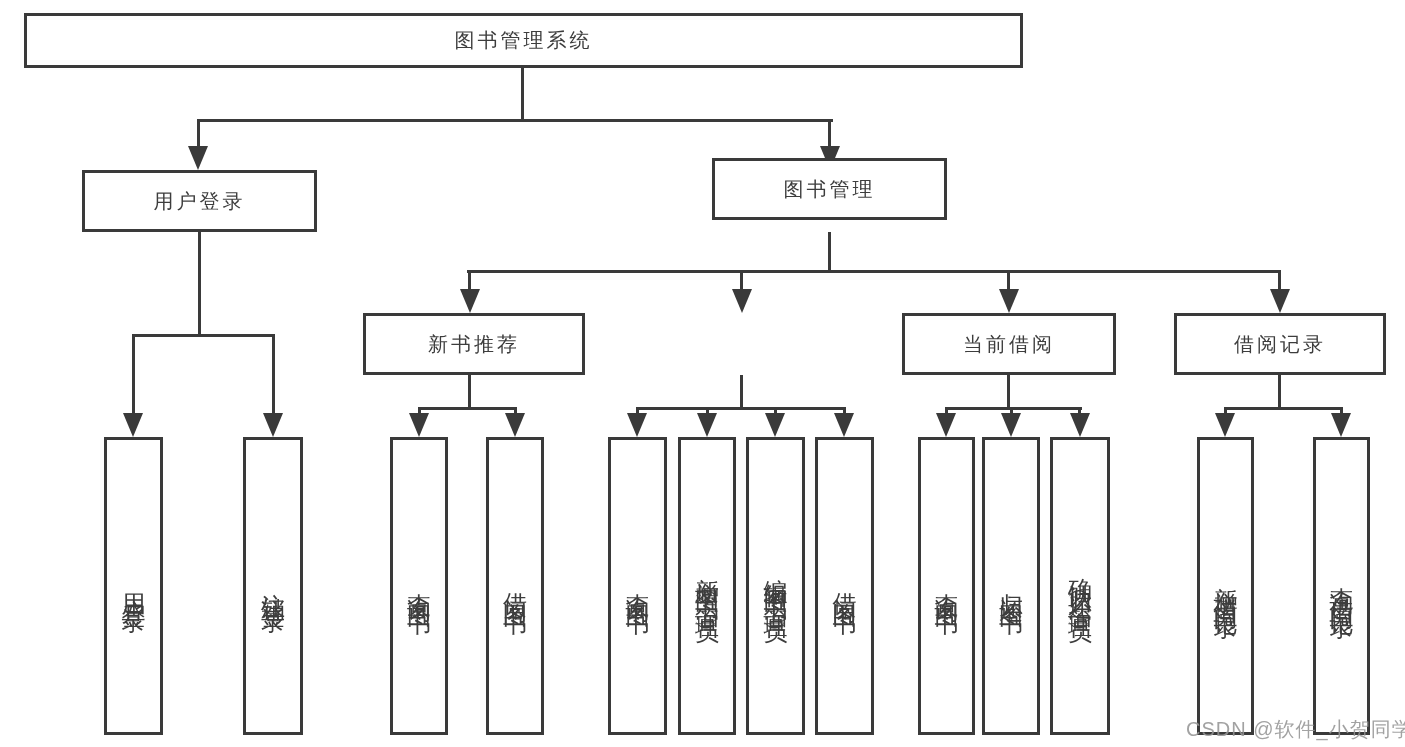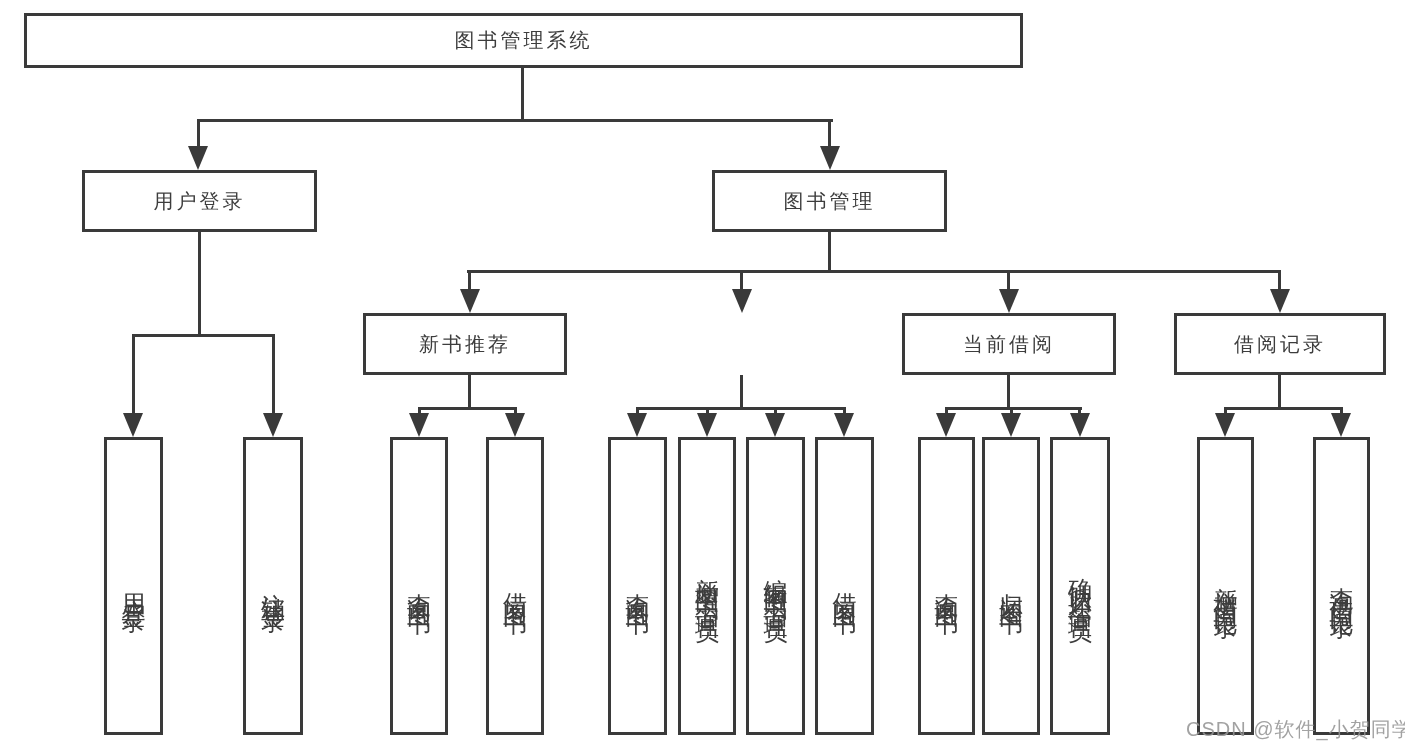--- a/index.html
+++ b/index.html
@@ -41,21 +41,21 @@
   <div class="vline" style="left:521px;top:68px;height:52px"></div>
   <div class="hline" style="left:197px;top:119px;width:636px"></div>
   <div class="vline" style="left:197px;top:119px;height:28px"></div>
   <div class="arrow" style="left:188px;top:146px"></div>
   <div class="vline" style="left:828px;top:119px;height:28px"></div>
   <div class="arrow" style="left:820px;top:146px"></div>
 
   <div class="box" style="left:82px;top:170px;width:235px;height:62px">
     <span>用户登录</span>
   </div>
-  <div class="box" style="left:712px;top:170px;width:235px;height:62px">
+  <div class="box" style="left:712px;top:158px;width:235px;height:62px">
     <span>图书管理</span>
   </div>
 
   <div class="vline" style="left:198px;top:232px;height:104px"></div>
   <div class="hline" style="left:132px;top:334px;width:143px"></div>
   <div class="vline" style="left:132px;top:334px;height:82px"></div>
   <div class="arrow" style="left:123px;top:413px"></div>
   <div class="vline" style="left:272px;top:334px;height:82px"></div>
   <div class="arrow" style="left:263px;top:413px"></div>
 
@@ -63,21 +63,21 @@
   <div class="hline" style="left:467px;top:270px;width:814px"></div>
   <div class="vline" style="left:468px;top:270px;height:22px"></div>
   <div class="arrow" style="left:460px;top:289px"></div>
   <div class="vline" style="left:740px;top:270px;height:22px"></div>
   <div class="arrow" style="left:732px;top:289px"></div>
   <div class="vline" style="left:1007px;top:270px;height:22px"></div>
   <div class="arrow" style="left:999px;top:289px"></div>
   <div class="vline" style="left:1278px;top:270px;height:22px"></div>
   <div class="arrow" style="left:1270px;top:289px"></div>
 
-  <div class="box" style="left:363px;top:313px;width:204px;height:62px">
+  <div class="box" style="left:363px;top:313px;width:222px;height:62px">
     <span>新书推荐</span>
   </div>
   <div class="box" style="left:1174px;top:313px;width:212px;height:62px">
     <span>借阅记录</span>
   </div>
   <div class="box" style="left:902px;top:313px;width:214px;height:62px">
     <span>当前借阅</span>
   </div>
 
   <div class="vline" style="left:468px;top:375px;height:34px"></div>

